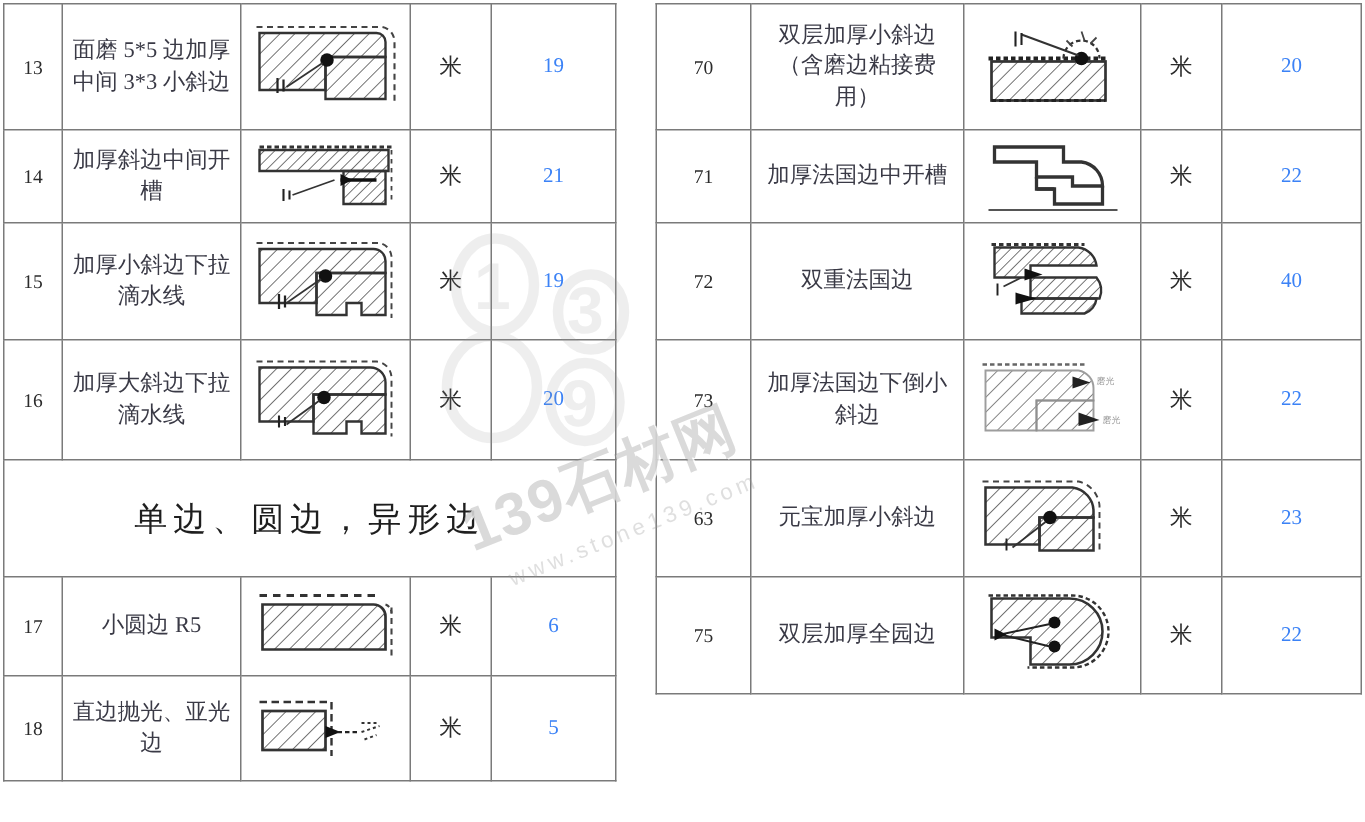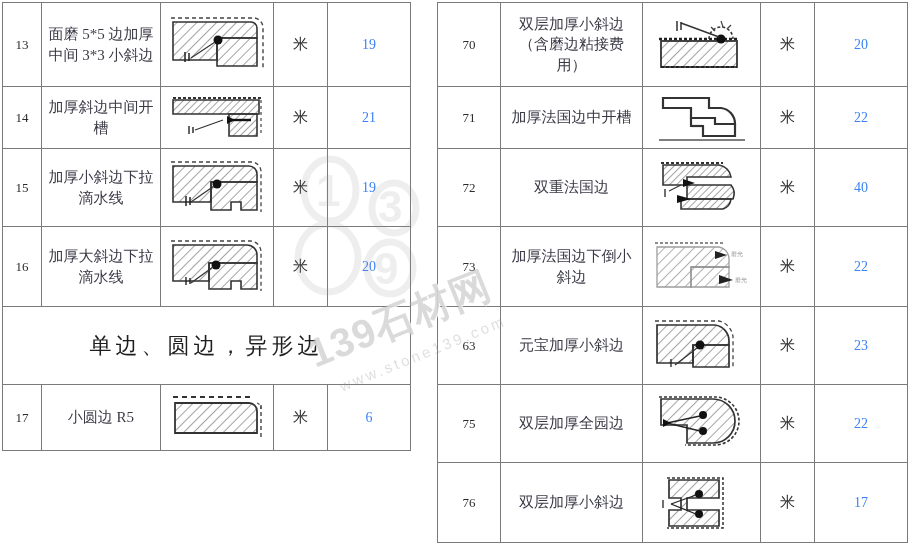--- a/index.html
+++ b/index.html
@@ -196,20 +196,39 @@
             <path d="M10 12 H84 a8 8 0 0 1 8 8 V42 H10 Z" fill="url(#hatch)" stroke="#333" stroke-width="1.8"></path>
             <path d="M8 6 H88" stroke="#333" stroke-width="2" stroke-dasharray="5 4"></path>
             <path d="M96 14 V46" stroke="#444" stroke-width="1.4" stroke-dasharray="4 3"></path>
             <path d="M92 12 a6 6 0 0 1 4 6" fill="none" stroke="#444" stroke-width="1.3" stroke-dasharray="3 2"></path>
           </svg>
         </td>
         <td class="c-unit">米</td>
         <td class="c-price">6</td>
       </tr>
 
+      <tr style="height:70px">
+        <td class="c-id">18</td>
+        <td class="c-name">直边抛光、亚光边</td>
+        <td class="c-img">
+          <svg width="104" height="52" viewBox="0 0 104 52">
+            <rect x="10" y="14" width="42" height="26" fill="url(#hatch)" stroke="#333" stroke-width="1.8"></rect>
+            <path d="M8 8 H56 V44" fill="none" stroke="#333" stroke-width="1.6" stroke-dasharray="5 3"></path>
+            <polygon points="52,24 62,28 52,32" fill="#111"></polygon>
+            <line x1="60" y1="28" x2="74" y2="28" stroke="#222" stroke-width="1.5" stroke-dasharray="3 2"></line>
+            <g stroke="#333" stroke-width="1.3" stroke-dasharray="2 2">
+              <line x1="76" y1="22" x2="86" y2="22"></line>
+                <line x1="76" y1="28" x2="88" y2="24"></line>
+                <line x1="78" y1="33" x2="86" y2="30"></line>
+            </g>
+          </svg>
+        </td>
+        <td class="c-unit">米</td>
+        <td class="c-price">5</td>
+      </tr>
     </tbody>
   </table>
 
   <table class="tbl" style="left:437px;top:2px;width:470px;">
     <colgroup>
       <col style="width:63px">
         <col style="width:142px">
         <col style="width:118px">
         <col style="width:54px">
         <col style="width:93px">
@@ -328,35 +347,16 @@
             <circle cx="56" cy="40" r="4" fill="#111"></circle>
             <line x1="20" y1="32" x2="53" y2="25" stroke="#222" stroke-width="1.3"></line>
             <line x1="20" y1="32" x2="53" y2="40" stroke="#222" stroke-width="1.3"></line>
             <polygon points="16,28 24,32 16,36" fill="#111"></polygon>
           </svg>
         </td>
         <td class="c-unit">米</td>
         <td class="c-price">22</td>
       </tr>
 
-      <tr style="height:80px">
-        <td class="c-id">76</td>
-        <td class="c-name">双层加厚小斜边</td>
-        <td class="c-img">
-          <svg width="110" height="62" viewBox="0 0 110 62">
-            <path d="M22 8 H72 V26 H40 V38 H72 V54 H22 V38 H34 V26 H22 Z" fill="url(#hatch)" stroke="#333" stroke-width="1.7"></path>
-            <path d="M20 6 H76 V56 H20" fill="none" stroke="#333" stroke-width="1.5" stroke-dasharray="3 2"></path>
-            <circle cx="52" cy="22" r="4" fill="#111"></circle>
-            <circle cx="52" cy="42" r="4" fill="#111"></circle>
-            <line x1="24" y1="32" x2="49" y2="23" stroke="#222" stroke-width="1.3"></line>
-            <line x1="24" y1="32" x2="49" y2="42" stroke="#222" stroke-width="1.3"></line>
-            <g stroke="#222" stroke-width="1.3">
-                <line x1="16" y1="28" x2="16" y2="36"></line>
-              </g>
-          </svg>
-        </td>
-        <td class="c-unit">米</td>
-        <td class="c-price">17</td>
-      </tr>
     </tbody>
   </table>
 
 </div>
 
 </body></html>

